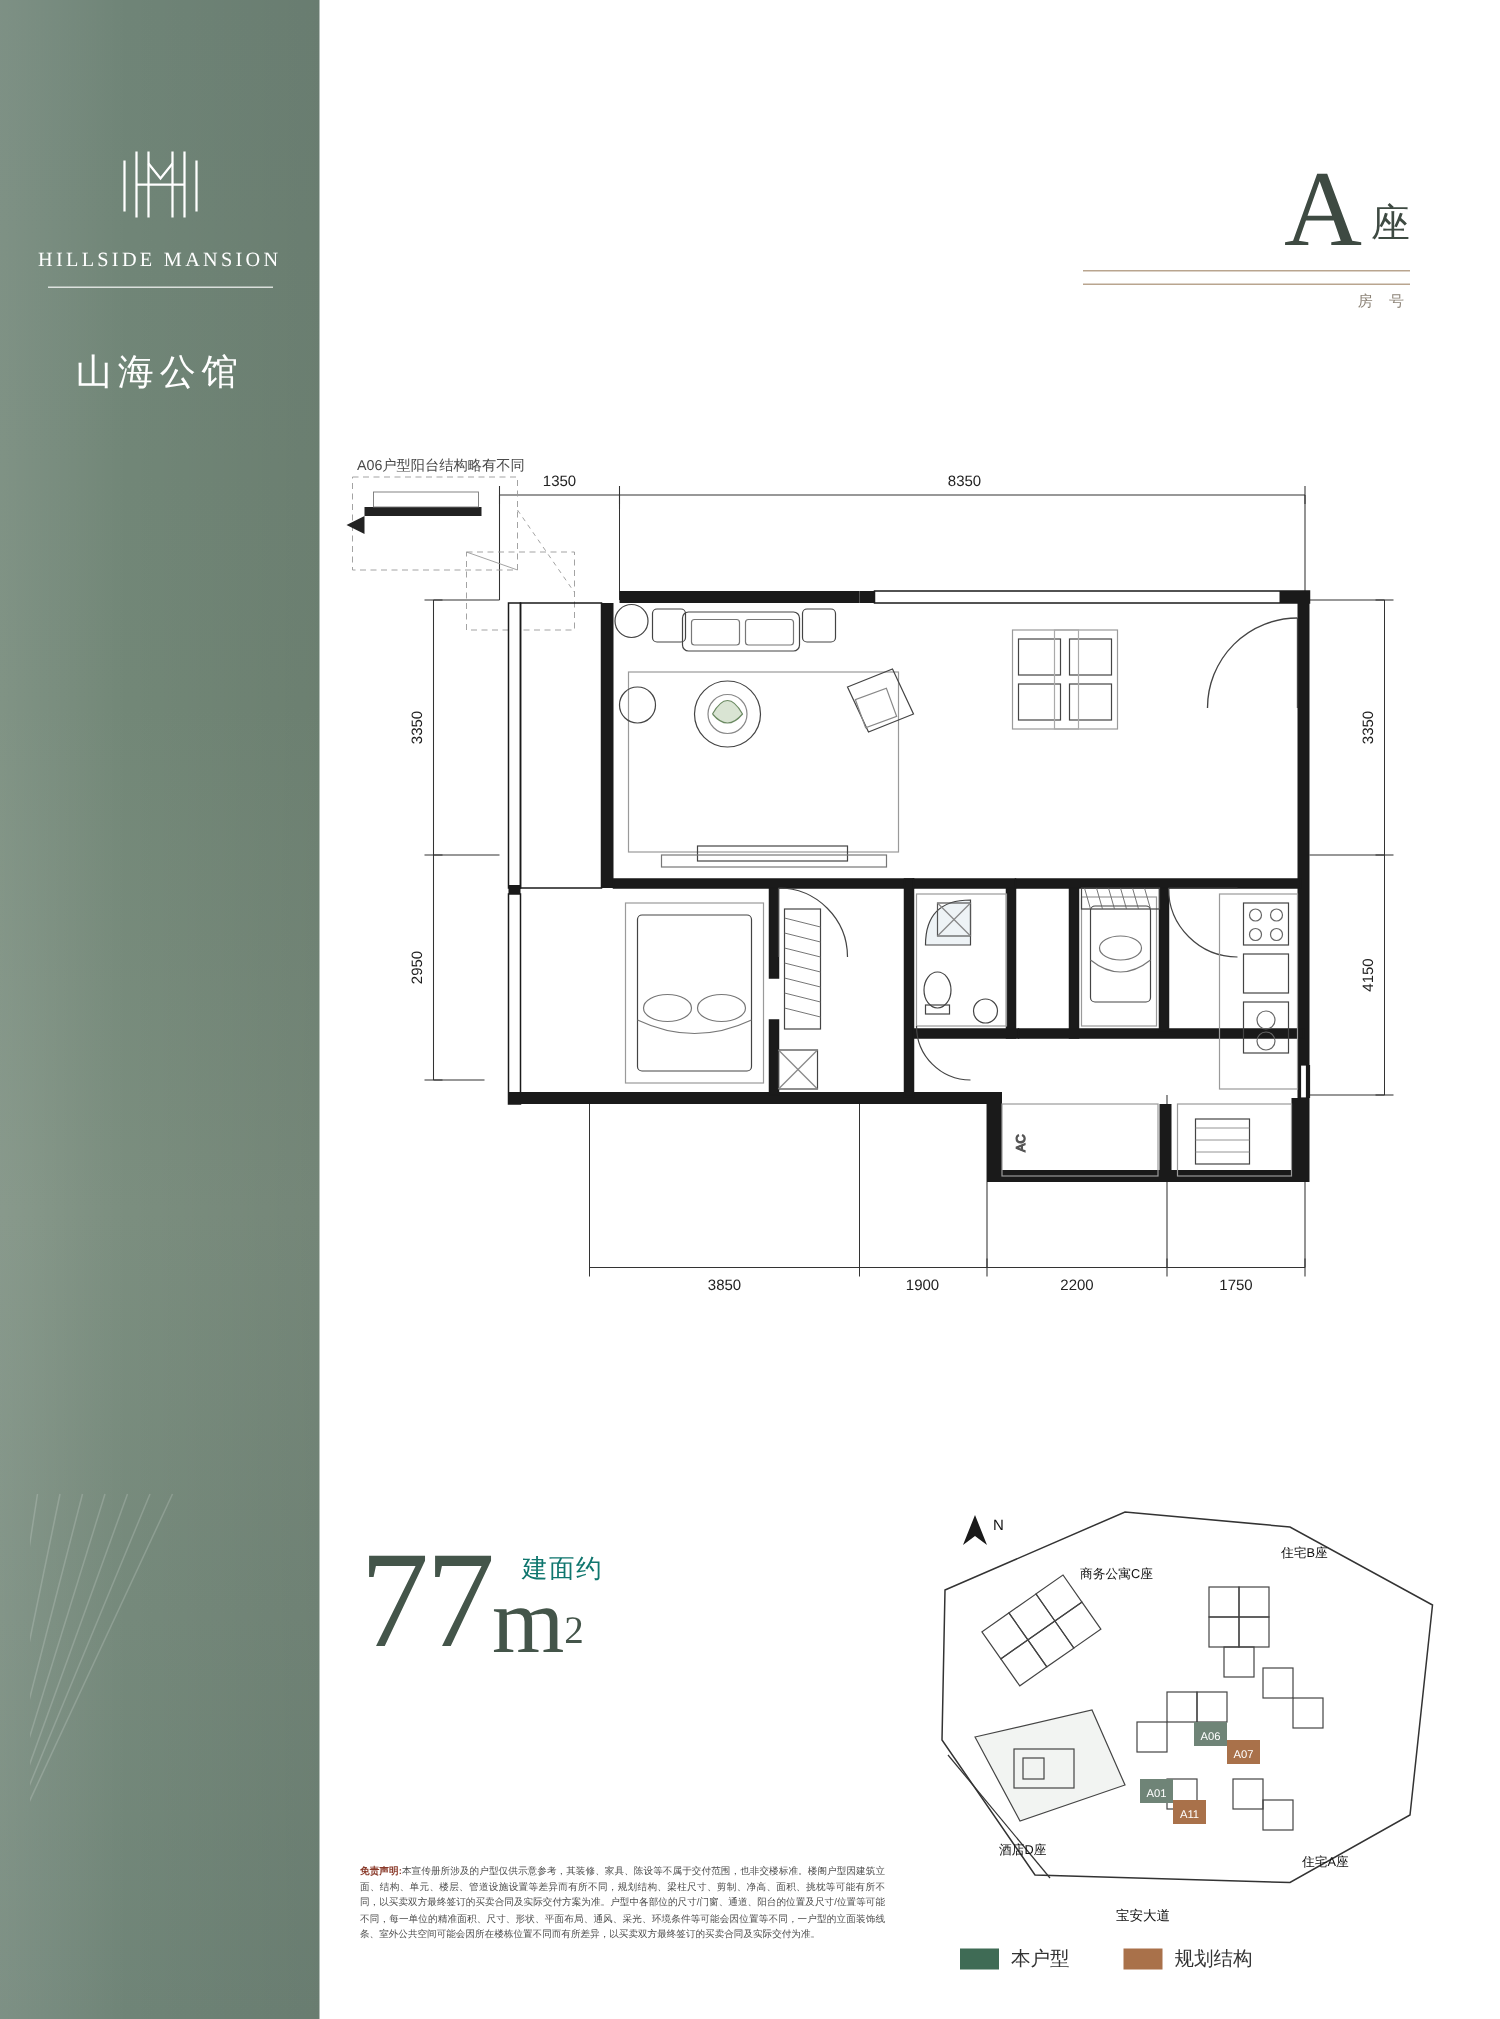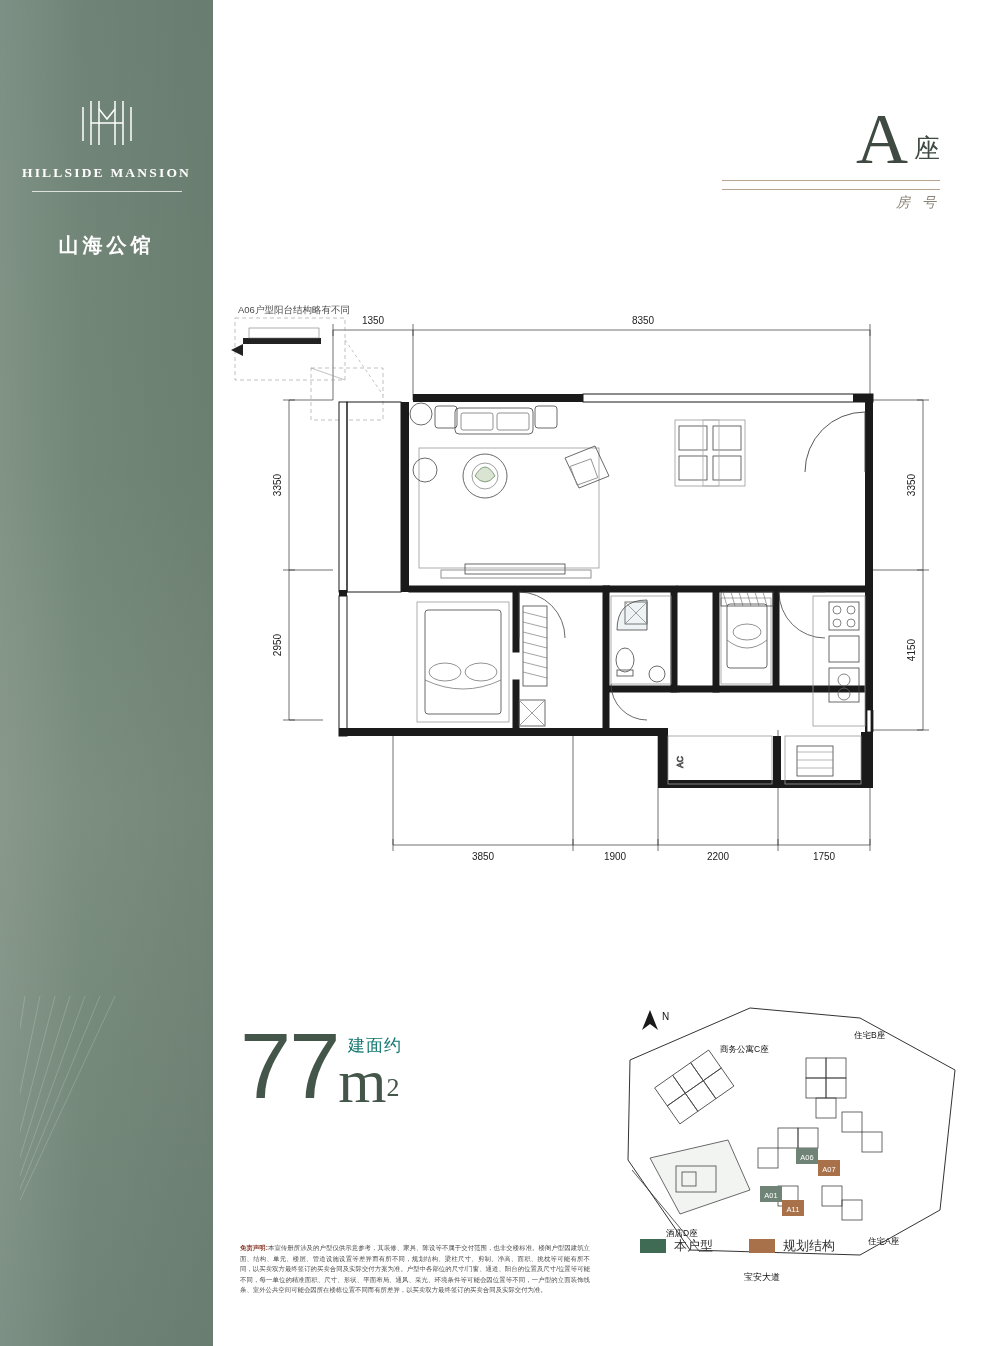--- a/index.html
+++ b/index.html
@@ -9,42 +9,41 @@
     background:#ffffff;
     font-family:"Liberation Sans", sans-serif;
     overflow:hidden;
   }
 
   
   .left-band {
     position:absolute; left:0; top:0; width:213px; height:1346px;
     background:linear-gradient(180deg,#6f8477 0%, #728777 35%, #7b8e7f 60%, #6f8477 100%);
     overflow:hidden;
-    font-weight:bold;
   }
   .left-band .gloss {
     position:absolute; left:0; top:0; width:213px; height:1346px;
     background:linear-gradient(90deg, rgba(255,255,255,.10), rgba(255,255,255,0) 40%, rgba(0,0,0,.06));
   }
   .band-lines {
     position:absolute; left:20px; bottom:60px; width:200px; height:300px;
     opacity:.35;
   }
 
   .logo-wrap {
     position:absolute; left:0; top:95px; width:213px; text-align:center; color:#ffffff;
   }
   .logo-mark { width:60px; height:60px; margin:0 auto 10px auto; }
   .logo-en {
     font-size:13.5px; letter-spacing:2.2px; color:#fff; font-family:"Liberation Serif", serif;
     padding-bottom:6px;
   }
   .logo-rule { width:150px; height:1px; background:rgba(255,255,255,.75); margin:4px auto 8px auto; }
   .logo-cn {
-    font-size:20px; letter-spacing:4px; color:#fff; font-family:"Liberation Serif", serif;margin-top:40px;
+    font-size:24px; letter-spacing:4px; color:#fff; font-family:"Liberation Serif", serif;margin-top:40px;
   }
 
   
   .header {
     position:absolute; right:60px; top:108px; width:320px; text-align:right;
   }
   .bldg-row { display:flex; align-items:flex-end; justify-content:flex-end; }
   .bldg-letter {
     font-family:"Liberation Serif", serif;
     font-size:72px; line-height:62px; color:#3e4a42; font-weight:400;
@@ -52,53 +51,53 @@
   .bldg-cn {
     font-size:26px; color:#3e4a42; margin-left:6px; margin-bottom:4px;
     font-family:"Liberation Serif", serif;
   }
   .hdr-rule { width:218px; height:1px; background:#b9a58f; margin:10px 0 8px auto; }
   .unit-nos {
     font-size:21px; color:#6d6256; letter-spacing:2px; font-family:"Liberation Serif", serif;
   }
   .unit-nos .sep { color:#b9a58f; margin:0 3px; }
   .hdr-rule2 { width:218px; height:1px; background:#b9a58f; margin:8px 0 4px auto; }
-  .unit-cap { font-size:14px; color:#8c8377; letter-spacing:4px;font-style:italic; }
+  .unit-cap { font-size:10px; color:#8c8377; letter-spacing:4px; }
 
   
   .plan {
     position:absolute; left:213px; top:280px; width:933px; height:620px;
   }
   .note-balcony {
     position:absolute; left:25px; top:24px; font-size:9.5px; color:#4a4a4a; white-space:nowrap;
   }
 
   
   .area-block { position:absolute; left:240px; top:1020px; width:360px; }
   .area-num {
-    font-family:Liberation Sans, sans-serif;
+    font-family:Liberation Serif, serif;
     font-size:92px; line-height:92px; color:#44554a; letter-spacing:-2px;
     display:inline-block;
   }
   .area-unit {
     font-family:"Liberation Serif", serif;
     font-size:62px; color:#44554a; display:inline-block; position:relative; top:4px;
   }
   .area-sup { font-size:26px; vertical-align:super; }
   .area-tag {
     position:absolute; left:108px; top:14px; font-size:17px; color:#0f766e; letter-spacing:1px;
   }
   .rooms {
     position:absolute; left:200px; top:78px; font-size:19px; color:#44554a; letter-spacing:3px;
   }
   .rooms .bar { color:#9aa79d; margin:0 4px; }
 
   
   .sitemap { position:absolute; left:610px; top:1000px; width:360px; height:290px; }
-  .legend { position:absolute; left:640px; top:1236px; display:flex; gap:36px; align-items:flex-start; }
+  .legend { position:absolute; left:640px; top:1297px; display:flex; gap:36px; align-items:flex-start; }
   .legend .sw { width:26px; height:14px; display:inline-block; margin-right:8px; vertical-align:middle; }
   .legend .lb { font-size:13px; color:#333; vertical-align:middle; }
 
   
   .disclaimer {
     position:absolute; left:240px; top:1243px; width:350px;
     font-size:6.4px; line-height:1.65; color:#4d4d4d; text-align:justify;
   }
   .disclaimer b { color:#8a3a2a; }
 

